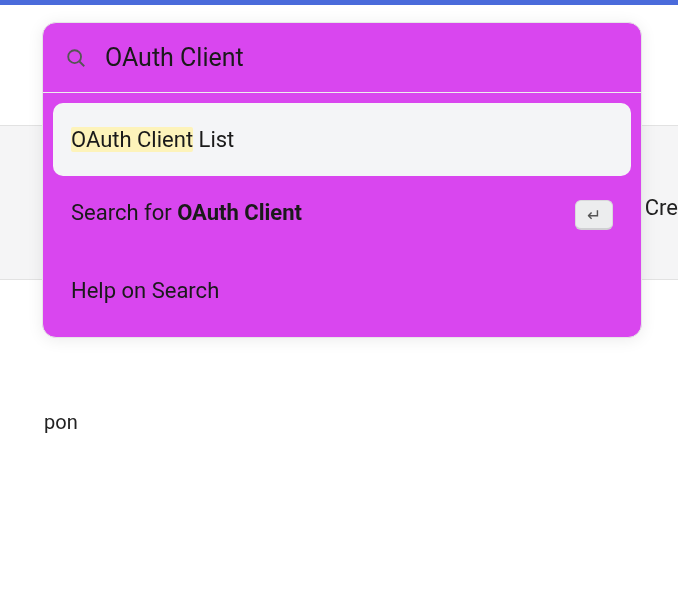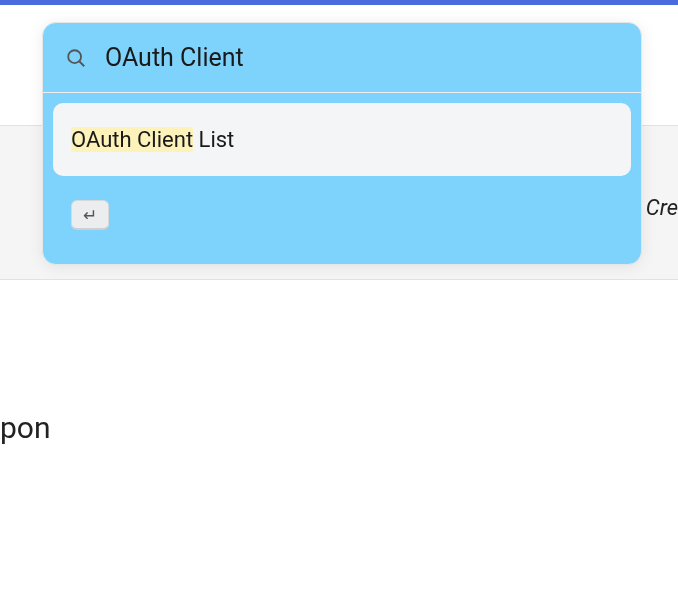--- a/index.html
+++ b/index.html
@@ -25,35 +25,35 @@
       background: #f5f5f6;
       border-top: 1px solid #e2e2e2;
       border-bottom: 1px solid #e2e2e2;
     }
     .bg-text-right {
       position: absolute;
       right: 0;
       top: 195px;
       font-size: 22px;
       color: #222;
-      font-style: italic;
     }
     .bg-text-left {
       position: absolute;
       left: 0;
       top: 410px;
-      font-size: 30px;
+      font-size: 20px;
       color: #222;
+      padding-left: 44px;
     }
     .search-dropdown {
       position: absolute;
       left: 42px;
       top: 22px;
       width: 600px;
-      background: #7dd3fc;
+      background: #d946ef;
       border: 1px solid #e6e6e6;
       border-radius: 14px;
       box-shadow: 0 2px 16px rgba(0,0,0,0.08);
       overflow: hidden;
     }
     .search-input-row {
       display: flex;
       align-items: center;
       padding: 20px 22px;
       border-bottom: 1px solid #eee;
@@ -131,17 +131,21 @@
     </span>
     <input class="search-input" type="text" value="OAuth Client" style="">
   </div>
 
   <div class="results">
 
   <div class="result-item selected">
         <span class="result-text"><span class="highlight">OAuth Client</span><span> List</span></span>
       </div>
       <div class="result-item">
+        <span class="result-text"><span>Search for </span><span class="bold">OAuth Client</span></span>
         <span class="enter-key">↵</span>
+      </div>
+      <div class="result-item">
+        <span class="result-text"><span>Help on Search</span></span>
       </div>
     </div>
 
 </div>
 
 </body></html>

